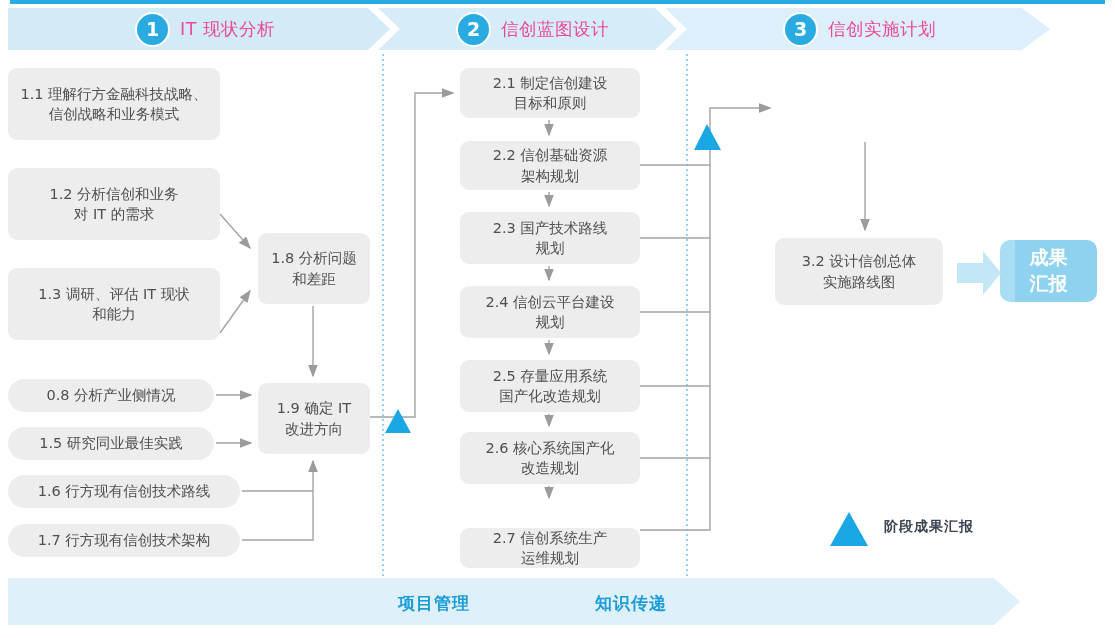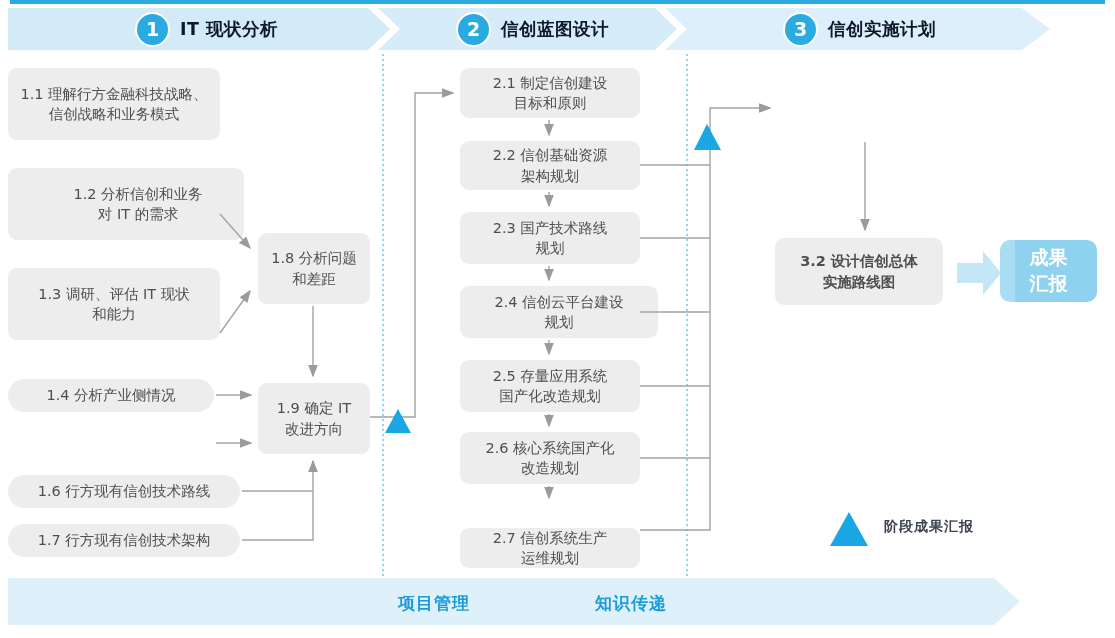--- a/index.html
+++ b/index.html
@@ -14,21 +14,21 @@
   .band-1 { left:8px;   width:382px; background:#d3eaf7;
             clip-path:polygon(0 0, calc(100% - 22px) 0, 100% 50%, calc(100% - 22px) 100%, 0 100%); }
   .band-2 { left:378px; width:299px; background:#d7ecf9;
             clip-path:polygon(0 0, calc(100% - 22px) 0, 100% 50%, calc(100% - 22px) 100%, 0 100%, 22px 50%); }
   .band-3 { left:665px; width:385px; background:#dceffb;
             clip-path:polygon(0 0, calc(100% - 28px) 0, 100% 50%, calc(100% - 28px) 100%, 0 100%, 22px 50%); }
 
   .phase-label { position:absolute; top:8px; height:42px; display:flex; align-items:center; gap:10px; z-index:3; }
   .phase-num  { width:31px; height:31px; border-radius:50%; background:#29abe2; border:2px solid #ffffff;
                 color:#ffffff; font-weight:bold; font-size:19px; display:flex; align-items:center; justify-content:center; }
-  .phase-title { color:#0f172a; font-weight:bold; font-size:17.5px; letter-spacing:0.5px; }
+  .phase-title { color:#ec4899; font-weight:normal; font-size:17.5px; letter-spacing:0.5px; }
 
   
   .box { position:absolute; background:#ededee; border-radius:9px; color:#4f4f4f;
          display:flex; align-items:center; justify-content:center; text-align:center;
          font-size:14.5px; line-height:1.4; white-space:pre-line; z-index:2; }
   .pill { border-radius:18px; }
 
   
   .result-box { position:absolute; left:1000px; top:240px; width:97px; height:62px; border-radius:10px;
                 background:linear-gradient(90deg,#a8ddf4 0px,#a8ddf4 15px,#8ed2f0 15px);
@@ -68,48 +68,49 @@
     <span class="phase-num">2</span>
     <span class="phase-title">信创蓝图设计</span>
   </div>
   <div class="phase-label" style="left:783px;">
     <span class="phase-num">3</span>
     <span class="phase-title">信创实施计划</span>
   </div>
 
   <div class="box" style="left:8px;  top:68px;  width:212px; height:72px;">1.1 理解行方金融科技战略、
 信创战略和业务模式</div>
-  <div class="box" style="left:8px;  top:168px; width:212px; height:72px;padding-left:24px;">1.2 分析信创和业务
+  <div class="box" style="left:8px;  top:168px; width:212px; height:72px;">1.2 分析信创和业务
 对 IT 的需求</div>
   <div class="box" style="left:8px;  top:268px; width:212px; height:72px;">1.3 调研、评估 IT 现状
 和能力</div>
-  <div class="box pill" style="left:8px; top:379px; width:206px; height:33px;">1.4 分析产业侧情况</div>
+  <div class="box pill" style="left:8px; top:379px; width:206px; height:33px;">0.8 分析产业侧情况</div>
+  <div class="box pill" style="left:8px; top:427px; width:206px; height:33px;">1.5 研究同业最佳实践</div>
   <div class="box pill" style="left:8px; top:475px; width:232px; height:33px;">1.6 行方现有信创技术路线</div>
   <div class="box pill" style="left:8px; top:524px; width:232px; height:33px;">1.7 行方现有信创技术架构</div>
   <div class="box" style="left:258px; top:233px; width:112px; height:71px;">1.8 分析问题
 和差距</div>
   <div class="box" style="left:258px; top:383px; width:112px; height:71px;">1.9 确定 IT
 改进方向</div>
 
   <div class="box" style="left:460px; top:68px;  width:180px; height:50px;">2.1 制定信创建设
 目标和原则</div>
   <div class="box" style="left:460px; top:141px; width:180px; height:49px;">2.2 信创基础资源
 架构规划</div>
   <div class="box" style="left:460px; top:212px; width:180px; height:52px;">2.3 国产技术路线
 规划</div>
-  <div class="box" style="left:460px; top:286px; width:198px; height:52px;">2.4 信创云平台建设
+  <div class="box" style="left:460px; top:286px; width:180px; height:52px;">2.4 信创云平台建设
 规划</div>
   <div class="box" style="left:460px; top:360px; width:180px; height:52px;">2.5 存量应用系统
 国产化改造规划</div>
   <div class="box" style="left:460px; top:432px; width:180px; height:52px;">2.6 核心系统国产化
 改造规划</div>
   <div class="box" style="left:460px; top:528px; width:180px; height:40px;">2.7 信创系统生产
 运维规划</div>
 
-  <div class="box" style="left:775px; top:238px; width:168px; height:67px;font-weight:bold;">3.2 设计信创总体
+  <div class="box" style="left:775px; top:238px; width:168px; height:67px;">3.2 设计信创总体
 实施路线图</div>
 
   <div class="result-box">成果
 汇报</div>
 
   <div class="legend-label">阶段成果汇报</div>
 
   <div class="footer-band"></div>
   <div class="footer-text footer-left">项目管理</div>
   <div class="footer-text footer-right">知识传递</div>

